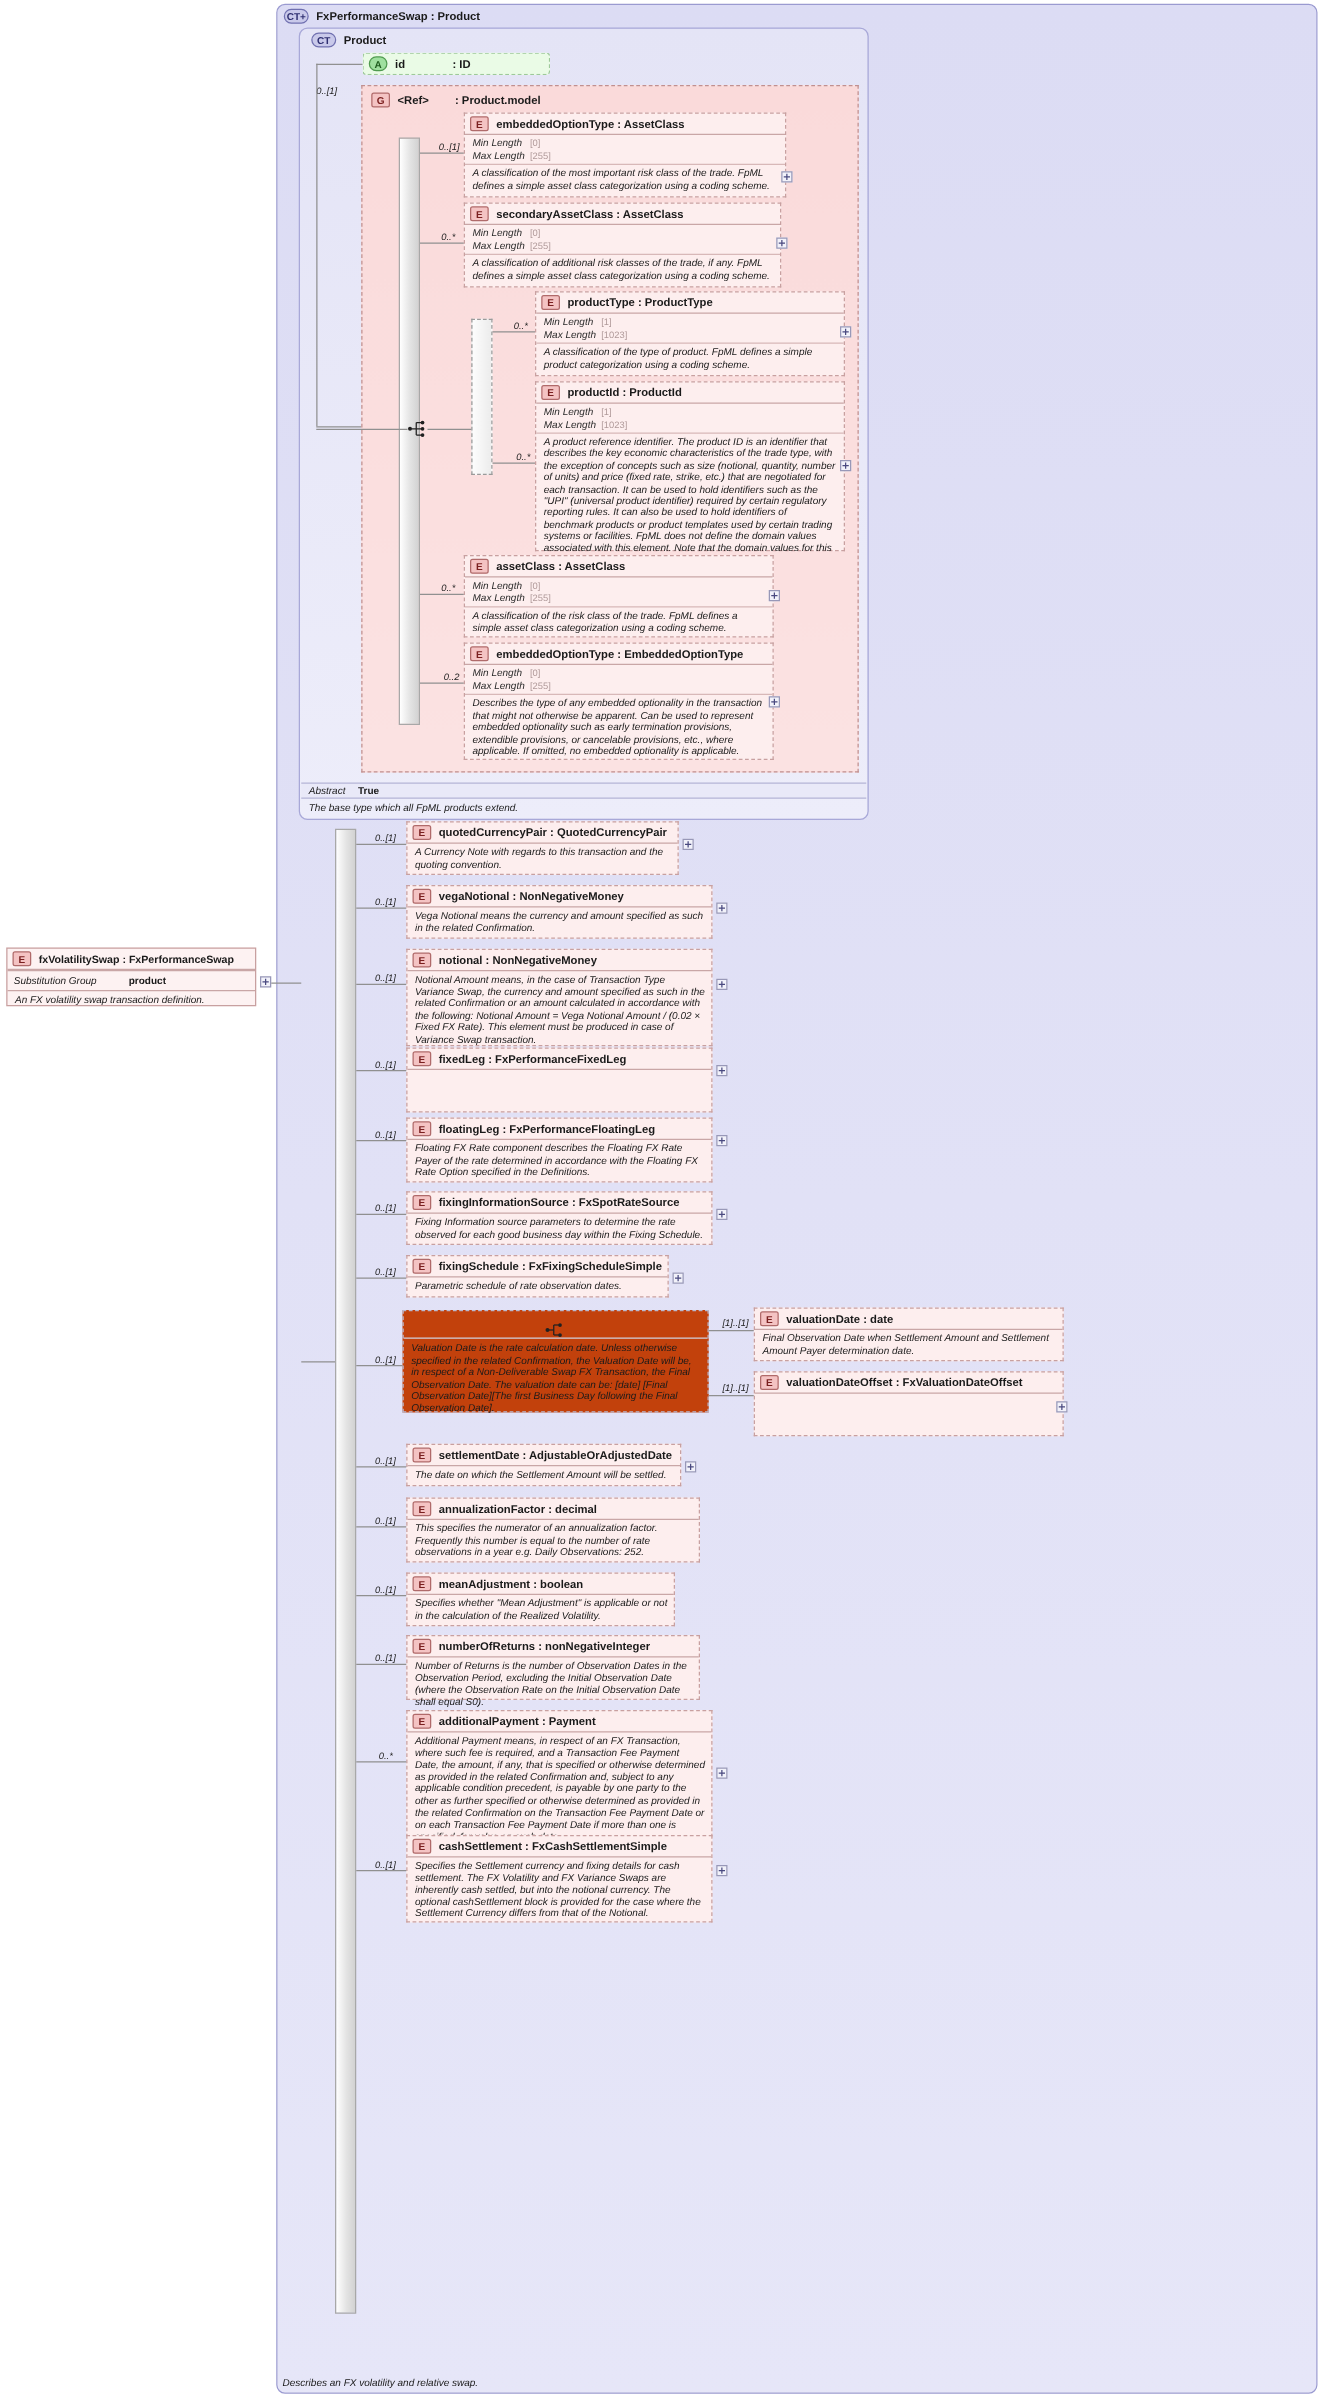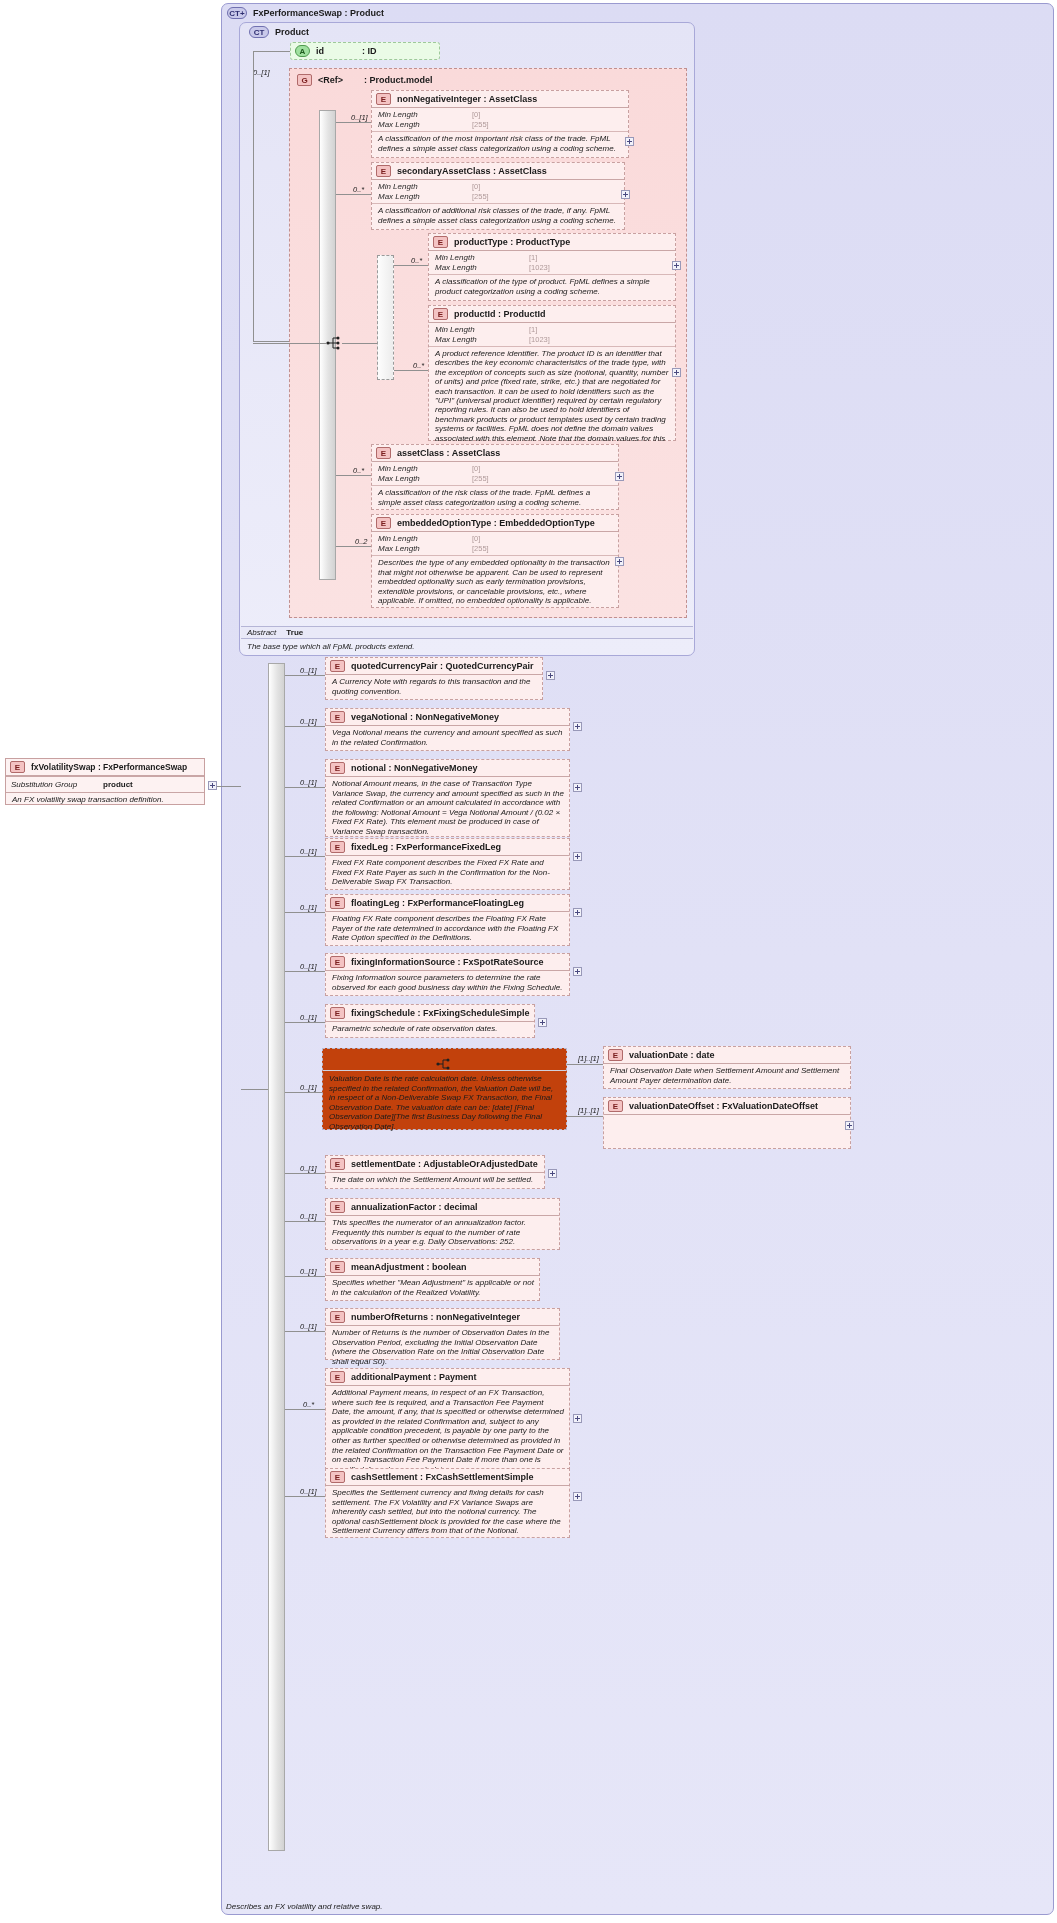--- a/index.html
+++ b/index.html
@@ -67,21 +67,21 @@
   }
   .hdr-sep { border-bottom:1px solid #c9a6a6; }
 
   .facets {
     padding:2px 5px 2px 6px;
     font-style:italic;
     font-size:8px;
     line-height:9.5px;
     color:#2a2a2a;
   }
-  .facets .row { display:flex;gap:48px; }
+  .facets .row { display:flex; }
   .facets .fname { width:46px; }
   .facets .fval { color:#b09a9a; font-style:normal; font-size:7.5px; }
 
   .desc {
     padding:2px 5px 3px 6px;
     font-style:italic;
     font-size:8px;
     line-height:9.6px;
     color:#1a1a1a;
     border-top:1px solid #d8b8b8;
@@ -181,21 +181,21 @@
   <span class="tag g">G</span>
   <span style="width:46px;">&lt;Ref&gt;</span>
   <span>: Product.model</span>
 </div>
 
 <div class="gbar" style="left:319px; top:110px; width:17px; height:470px;"></div>
 
 <div class="abs elembox" style="left:371px; top:90px; width:258px; height:68px;">
   <div class="hdr hdr-sep">
     <span class="tag">E</span>
-    <span>nonNegativeInteger : AssetClass</span>
+    <span>embeddedOptionType : AssetClass</span>
   </div>
   <div class="facets">
     <div class="row">
         <span class="fname">Min Length</span>
         <span class="fval">[0]</span>
       </div>
     <div class="row">
         <span class="fname">Max Length</span>
         <span class="fval">[255]</span>
       </div>
@@ -384,21 +384,20 @@
 </div>
 <div class="card" style="left:300px; top:778px;">0..[1]</div>
 <div class="hline" style="left:285px; top:787px; width:40px;"></div>
 <div class="plus" style="left:573px; top:783px;"></div>
 
 <div class="abs elembox" style="left:325px; top:838px; width:245px; height:52px;">
   <div class="hdr hdr-sep">
     <span class="tag">E</span>
     <span>fixedLeg : FxPerformanceFixedLeg</span>
   </div>
-  <div class="desc nb">Fixed FX Rate component describes the Fixed FX Rate and Fixed FX Rate Payer as such in the Confirmation for the Non-Deliverable Swap FX Transaction.</div>
 </div>
 <div class="card" style="left:300px; top:847px;">0..[1]</div>
 <div class="hline" style="left:285px; top:856px; width:40px;"></div>
 <div class="plus" style="left:573px; top:852px;"></div>
 
 <div class="abs elembox" style="left:325px; top:894px; width:245px; height:52px;">
   <div class="hdr hdr-sep">
     <span class="tag">E</span>
     <span>floatingLeg : FxPerformanceFloatingLeg</span>
   </div>

